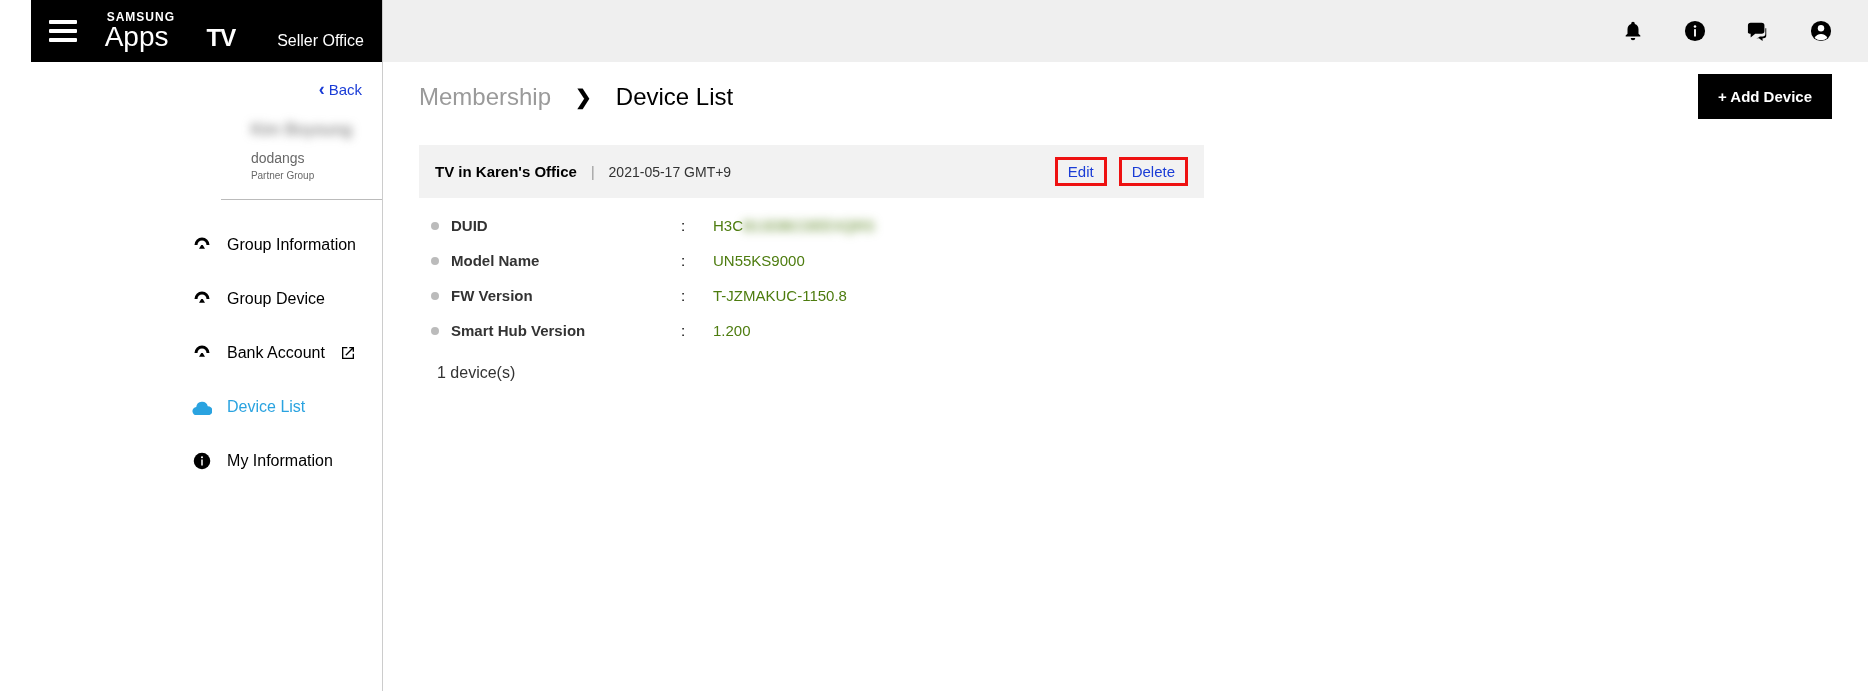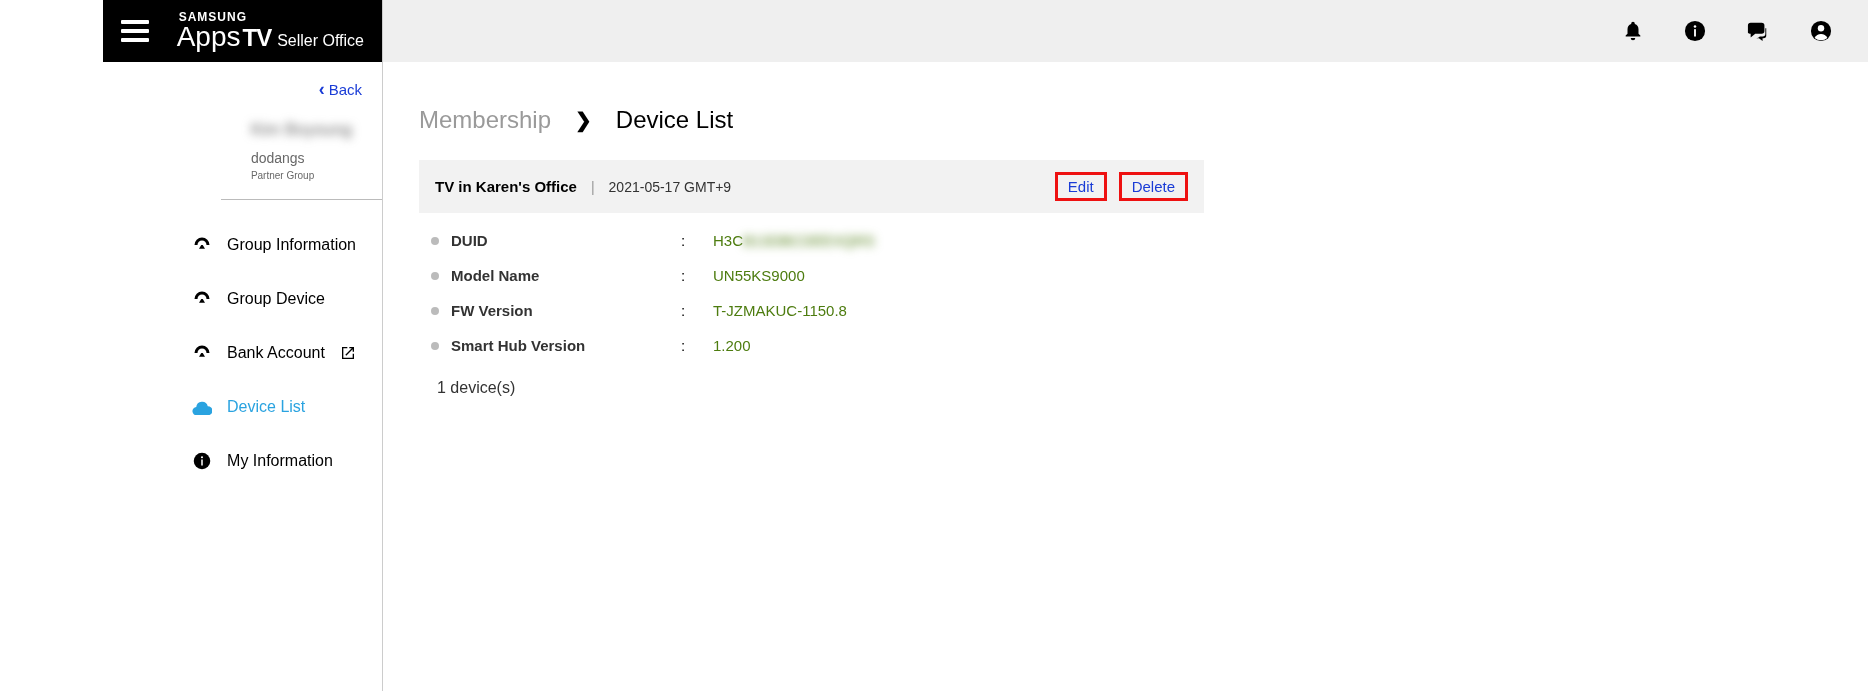--- a/index.html
+++ b/index.html
@@ -6,21 +6,21 @@
     body { font-family: Arial, Helvetica, sans-serif; font-size: 14px; color: #000; background: #fff; width: 1868px; height: 691px; overflow: hidden; }
     .layout { display: flex; height: 100%; }
 
     
     .sidebar { width: 383px; height: 100%; border-right: 1px solid #ccc; display: flex; flex-direction: column; align-items: flex-end; }
     .sidebar-top { background: #000; color: #fff; height: 62px; display: flex; align-items: center; padding: 0 18px; }
     .hamburger { width: 28px; height: 22px; display: flex; flex-direction: column; justify-content: space-between; margin-right: 28px; cursor: pointer; }
     .hamburger span { display: block; height: 4px; background: #fff; border-radius: 1px; }
     .brand { display: flex; flex-direction: column; line-height: 1; }
     .brand .sams { font-size: 12px; font-weight: 700; letter-spacing: 1px; margin-left: 2px; }
-    .brand .row { display: flex; align-items: baseline; }
+    .brand .row { display: flex; align-items: baseline; gap: 36px; }
     .brand .apps { font-size: 28px; font-weight: 300; }
     .brand .tv { font-size: 24px; font-weight: 900; letter-spacing: -1px; margin-left: 2px; margin-right: 6px; }
     .brand .seller { font-size: 16px; font-weight: 300; }
 
     .back-row { padding: 18px 20px 12px 20px; color: #1a3cd6; font-size: 15px; display: flex; align-items: center; cursor: pointer; }
     .back-row .chev { font-size: 18px; margin-right: 4px; font-weight: bold; line-height: 1; }
 
     .userblock { padding: 10px 30px 18px 30px; border-bottom: 1px solid #bbb; }
     .userblock .uname { font-size: 17px; color: #666; filter: blur(5px); }
     .userblock .org { font-size: 14px; color: #686868; margin-top: 10px; }
@@ -30,21 +30,21 @@
     .nav-item { display: flex; align-items: center; padding: 18px 26px; font-size: 16px; color: #000; cursor: pointer; }
     .nav-item .ico { width: 22px; display: flex; justify-content: center; margin-right: 14px; }
     .nav-item.active { color: #2aa3e0; }
     .nav-item .ext { margin-left: auto; }
 
     
     .main { flex: 1; display: flex; flex-direction: column; }
     .topbar { height: 62px; background: #efefef; display: flex; align-items: center; justify-content: flex-end; padding: 0 36px; }
     .topbar .ticon { margin-left: 40px; cursor: pointer; }
 
-    .content { padding: 44px 36px; }
+    .content { padding: 12px 36px; }
     .crumb-row { display: flex; align-items: center; justify-content: space-between; margin-bottom: 26px; }
     .crumb { display: flex; align-items: center; font-size: 24px; }
     .crumb .c1 { color: #9a9a9a; }
     .crumb .sep { margin: 0 24px; font-size: 20px; color: #000; font-weight: bold; }
     .crumb .c2 { color: #000; }
     .add-btn { background: #000; color: #fff; border: none; font-size: 15px; font-weight: 600; padding: 14px 20px; cursor: pointer; }
 
     .device-card { width: 785px; }
     .device-head { background: #f2f2f2; padding: 12px 16px; display: flex; align-items: center; }
     .device-head .dtitle { font-size: 15px; font-weight: 600; }
@@ -177,20 +177,21 @@
       </span>
     </div>
 
     <div class="content">
       <div class="crumb-row">
         <div class="crumb">
           <span class="c1">Membership</span>
           <span class="sep">❯</span>
           <span class="c2">Device List</span>
         </div>
+        <button class="add-btn">+ Add Device</button>
       </div>
 
       <div class="device-card">
         <div class="device-head">
           <span class="dtitle">TV in Karen's Office</span>
           <span class="pipe">|</span>
           <span class="ddate">2021-05-17 GMT+9</span>
           <span class="spacer"></span>
           <button class="link-btn">Edit</button>
           <button class="link-btn">Delete</button>

